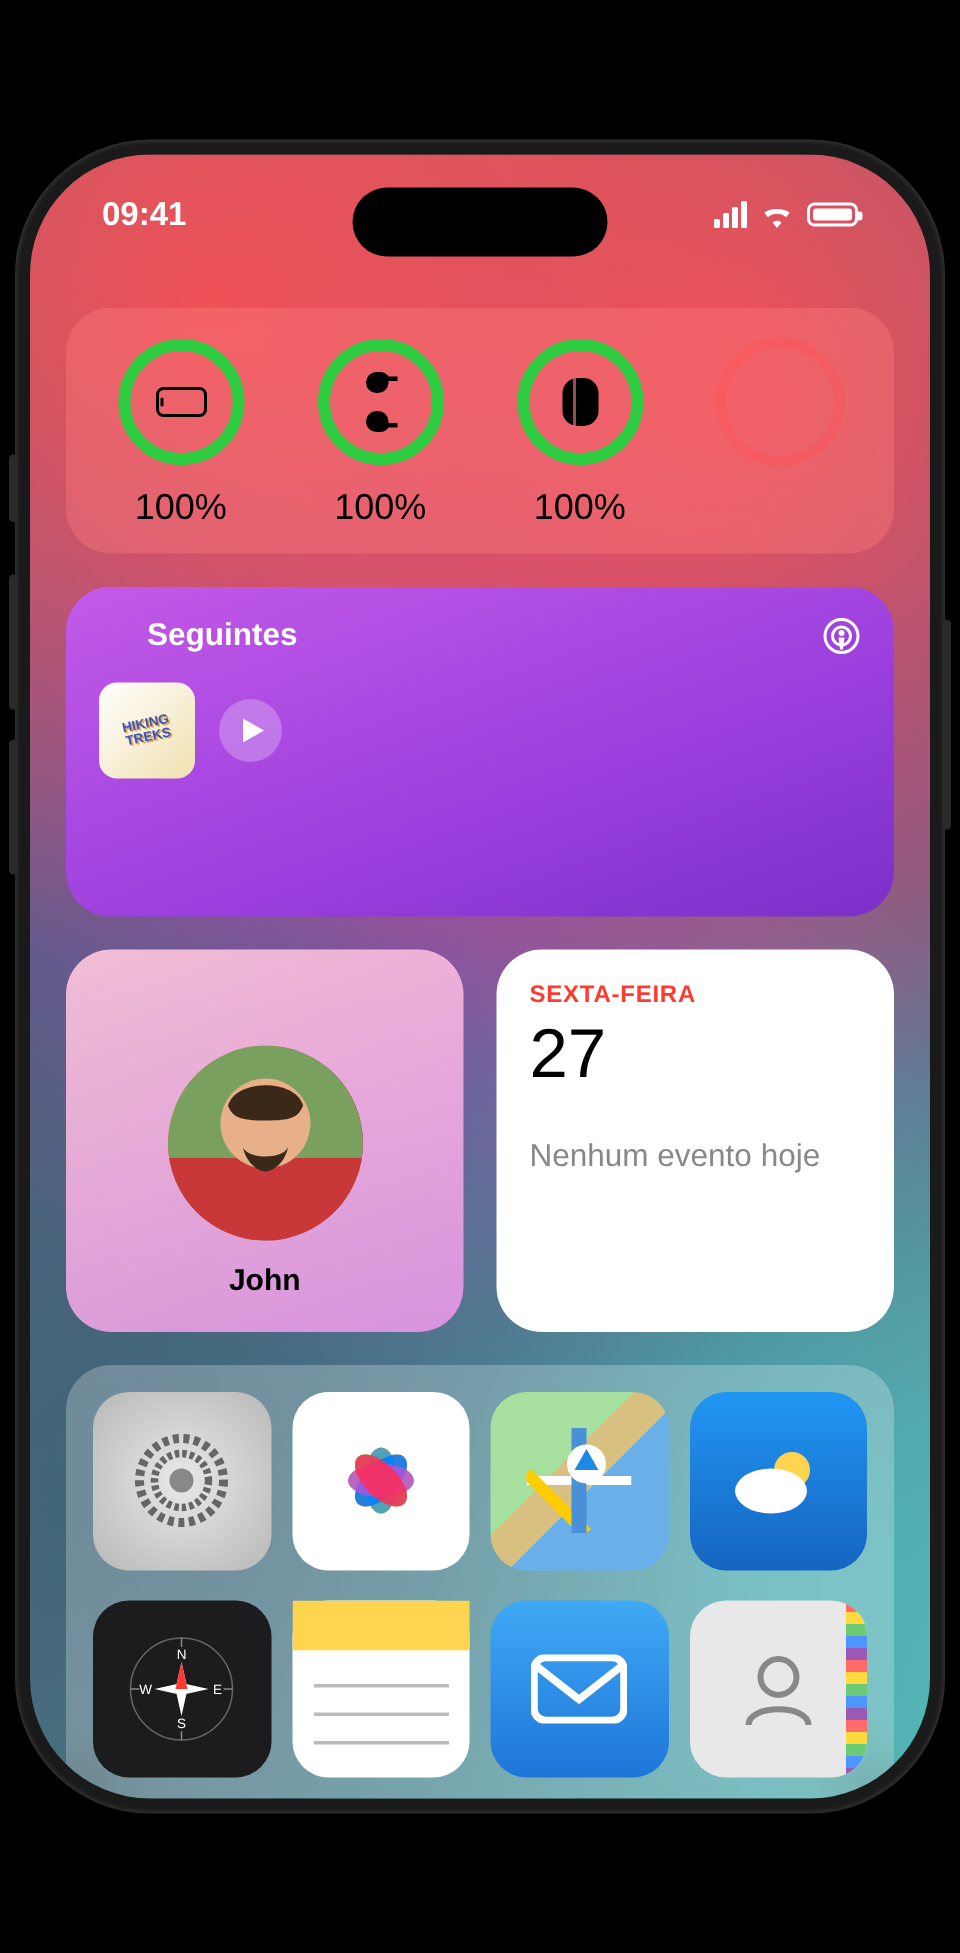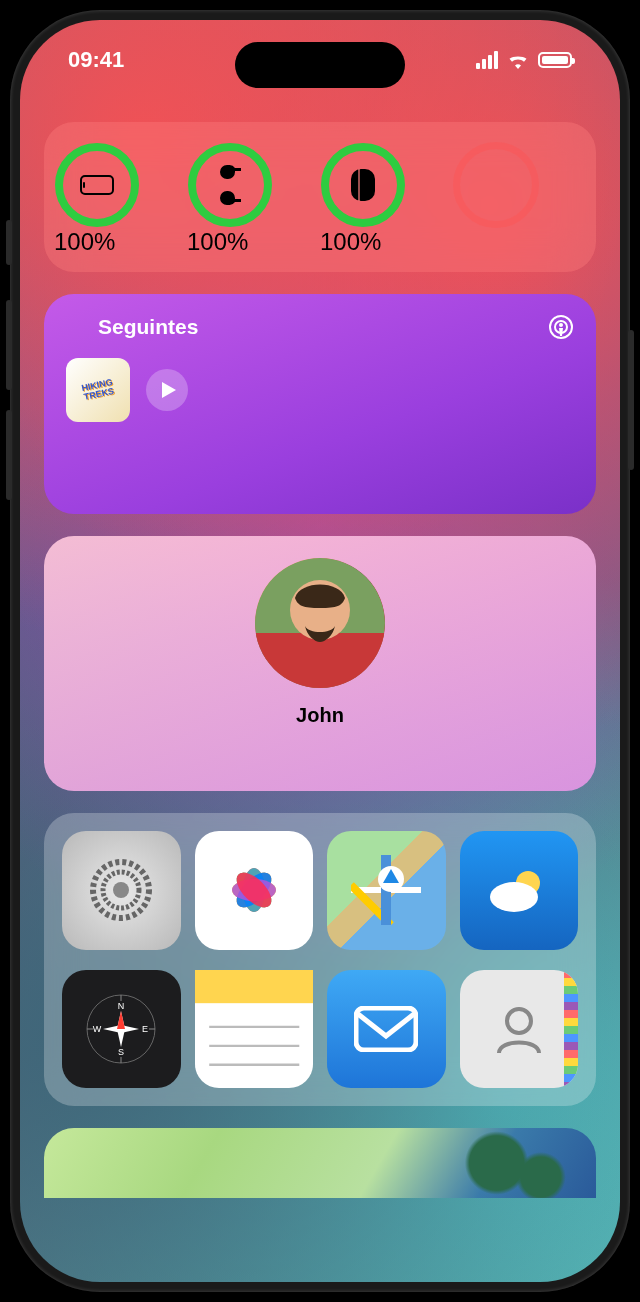--- a/index.html
+++ b/index.html
@@ -7,21 +7,21 @@
     width: 640px;
     height: 1302px;
     background: #000;
     display: flex;
     align-items: center;
     justify-content: center;
     font-family: -apple-system, "Helvetica Neue", Arial, sans-serif;
   }
   .frame {
     width: 620px;
-    height: 1282px;
+    height: 1116px;
     background: #1a1a1a;
     border-radius: 90px;
     padding: 10px;
     position: relative;
     box-shadow: inset 0 0 4px rgba(255,255,255,0.2);
   }
   .screen {
     width: 100%;
     height: 100%;
     border-radius: 80px;
@@ -76,21 +76,21 @@
     position: relative;
   }
 
   
   .batteries-widget {
     background: rgba(255,130,130,0.35);
     padding: 20px 10px 16px;
     display: flex;
     justify-content: space-around;
   }
-  .bat-item { display:flex; flex-direction:column; width:25%; }
+  .bat-item { display:flex; flex-direction:column; align-items:center; gap:14px; width:25%; }
   .ring {
     width: 86px; height:86px; position:relative;
     display:flex; align-items:center; justify-content:center;
   }
   .ring svg { transform: rotate(-90deg); }
   .ring .icon { position:absolute; color:#000; }
   .bat-label { font-size: 24px; color:#000; font-weight:400; }
   .ring.empty { border-radius:50%; border: 7px solid rgba(255,80,80,0.35); width:86px; height:86px;}
 
   
@@ -119,21 +119,21 @@
   }
   .play-btn svg { margin-left:3px; }
 
   
   .row2 { display:flex; gap:22px; margin-top:22px; }
   .contact-widget, .cal-widget {
     flex:1; border-radius:30px; height:255px; padding:22px;
   }
   .contact-widget {
     background: linear-gradient(160deg, rgba(255,200,220,0.9), rgba(230,150,230,0.9));
-    display:flex; flex-direction:column; align-items:center; justify-content:flex-start; gap:16px;
+    display:flex; flex-direction:column; align-items:center; justify-content:flex-end; gap:16px;
   }
   .avatar {
     width:130px; height:130px; border-radius:50%;
     background: radial-gradient(circle at 35% 30%, #f0c8a0 0%, #d89060 35%, #6b4030 55%, #b03030 60%, #c04040 100%);
     position:relative; overflow:hidden;
   }
   .contact-name { font-size:20px; font-weight:700; color:#000; }
   .cal-widget { background:#fff; }
   .cal-day { color:#ff3b30; font-size:16px; font-weight:700; letter-spacing:0.5px; }
   .cal-num { color:#000; font-size:46px; font-weight:400; margin-top:2px; }
@@ -270,20 +270,25 @@
         <div class="avatar">
           <svg width="130" height="130" viewBox="0 0 130 130">
               <circle cx="65" cy="65" r="65" fill="#7aa060"></circle>
               <rect x="0" y="75" width="130" height="60" fill="#c83838"></rect>
               <circle cx="65" cy="52" r="30" fill="#e8b088"></circle>
               <path d="M40 40c5-18 45-18 50 0-3 8-8 10-25 10s-22-2-25-10z" fill="#3a2818"></path>
               <path d="M50 68c4 8 26 8 30 0-2 10-10 16-15 16s-13-6-15-16z" fill="#3a2818"></path>
             </svg>
         </div>
         <div class="contact-name">John</div>
+      </div>
+      <div class="cal-widget">
+        <div class="cal-day">SEXTA-FEIRA</div>
+        <div class="cal-num">27</div>
+        <div class="cal-msg">Nenhum evento hoje</div>
       </div>
     </div>
 
     <div class="widget sugg-widget">
       <div class="app-icon" style="background:radial-gradient(circle,#e8e8e8,#b8b8b8)">
         <svg width="70" height="70" viewBox="0 0 70 70">
             <circle cx="35" cy="35" r="28" fill="none" stroke="#666" stroke-width="6" stroke-dasharray="4 3"></circle>
             <circle cx="35" cy="35" r="18" fill="none" stroke="#666" stroke-width="5" stroke-dasharray="3 2"></circle>
             <circle cx="35" cy="35" r="8" fill="#888"></circle>
           </svg>

